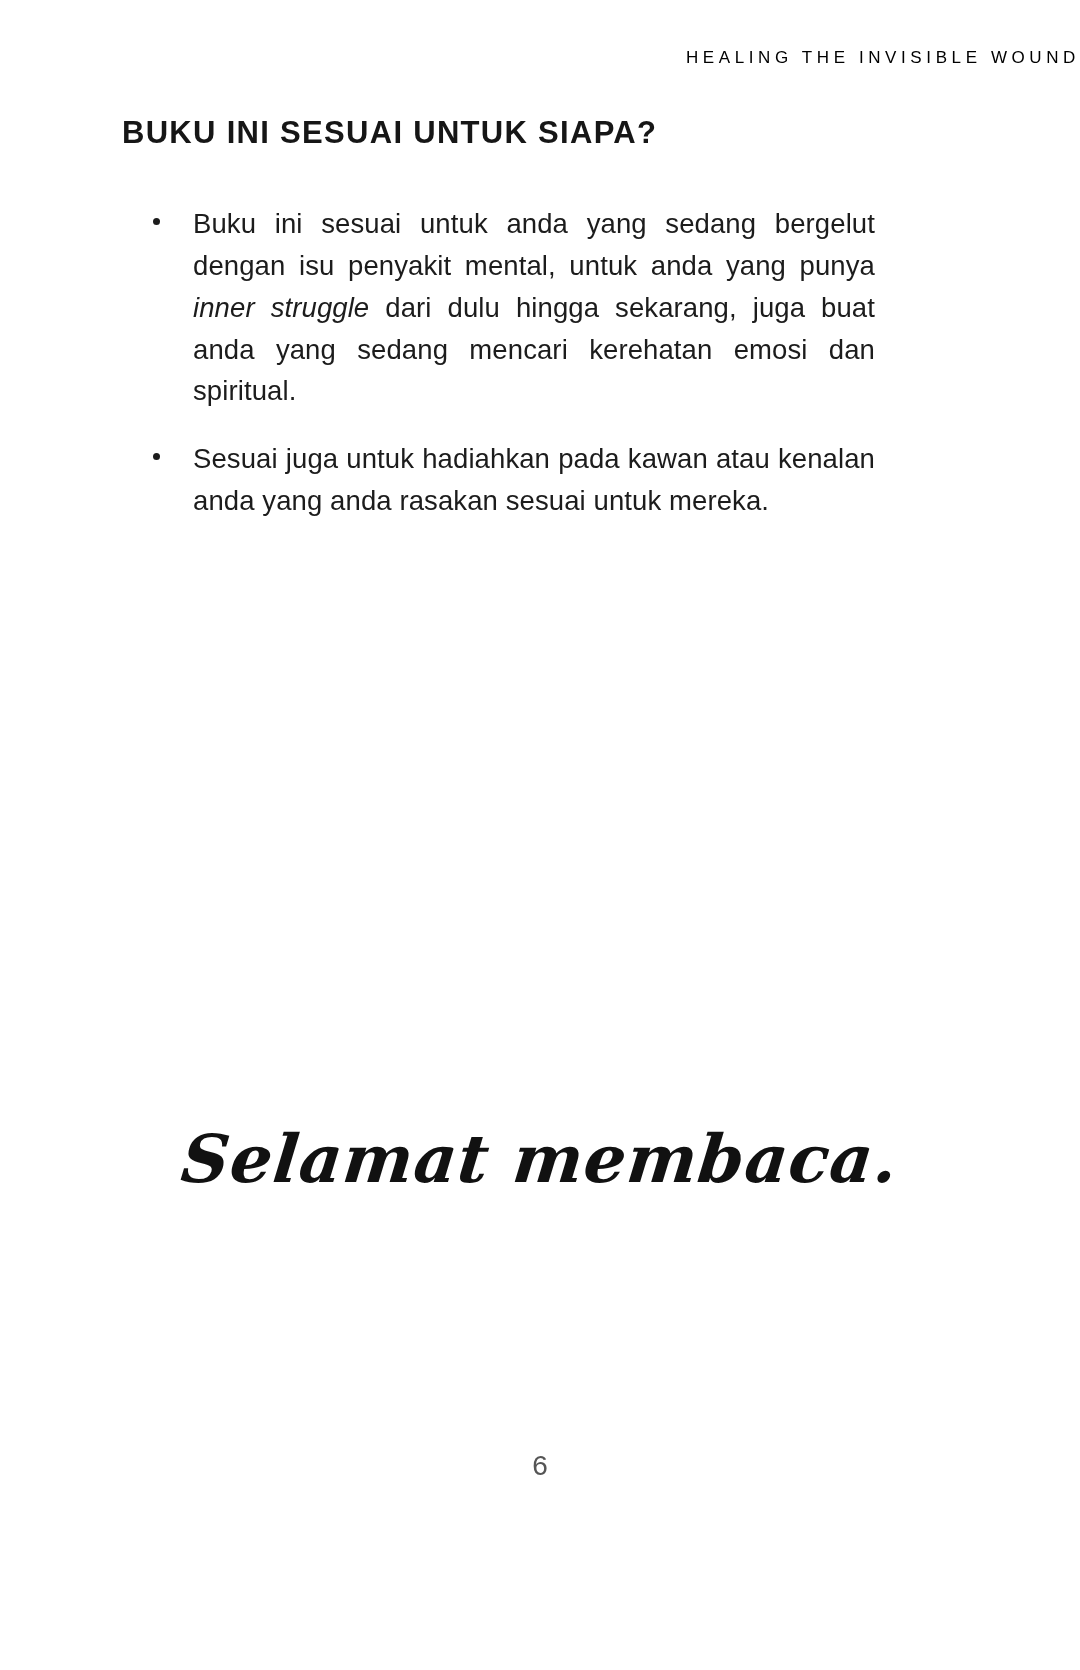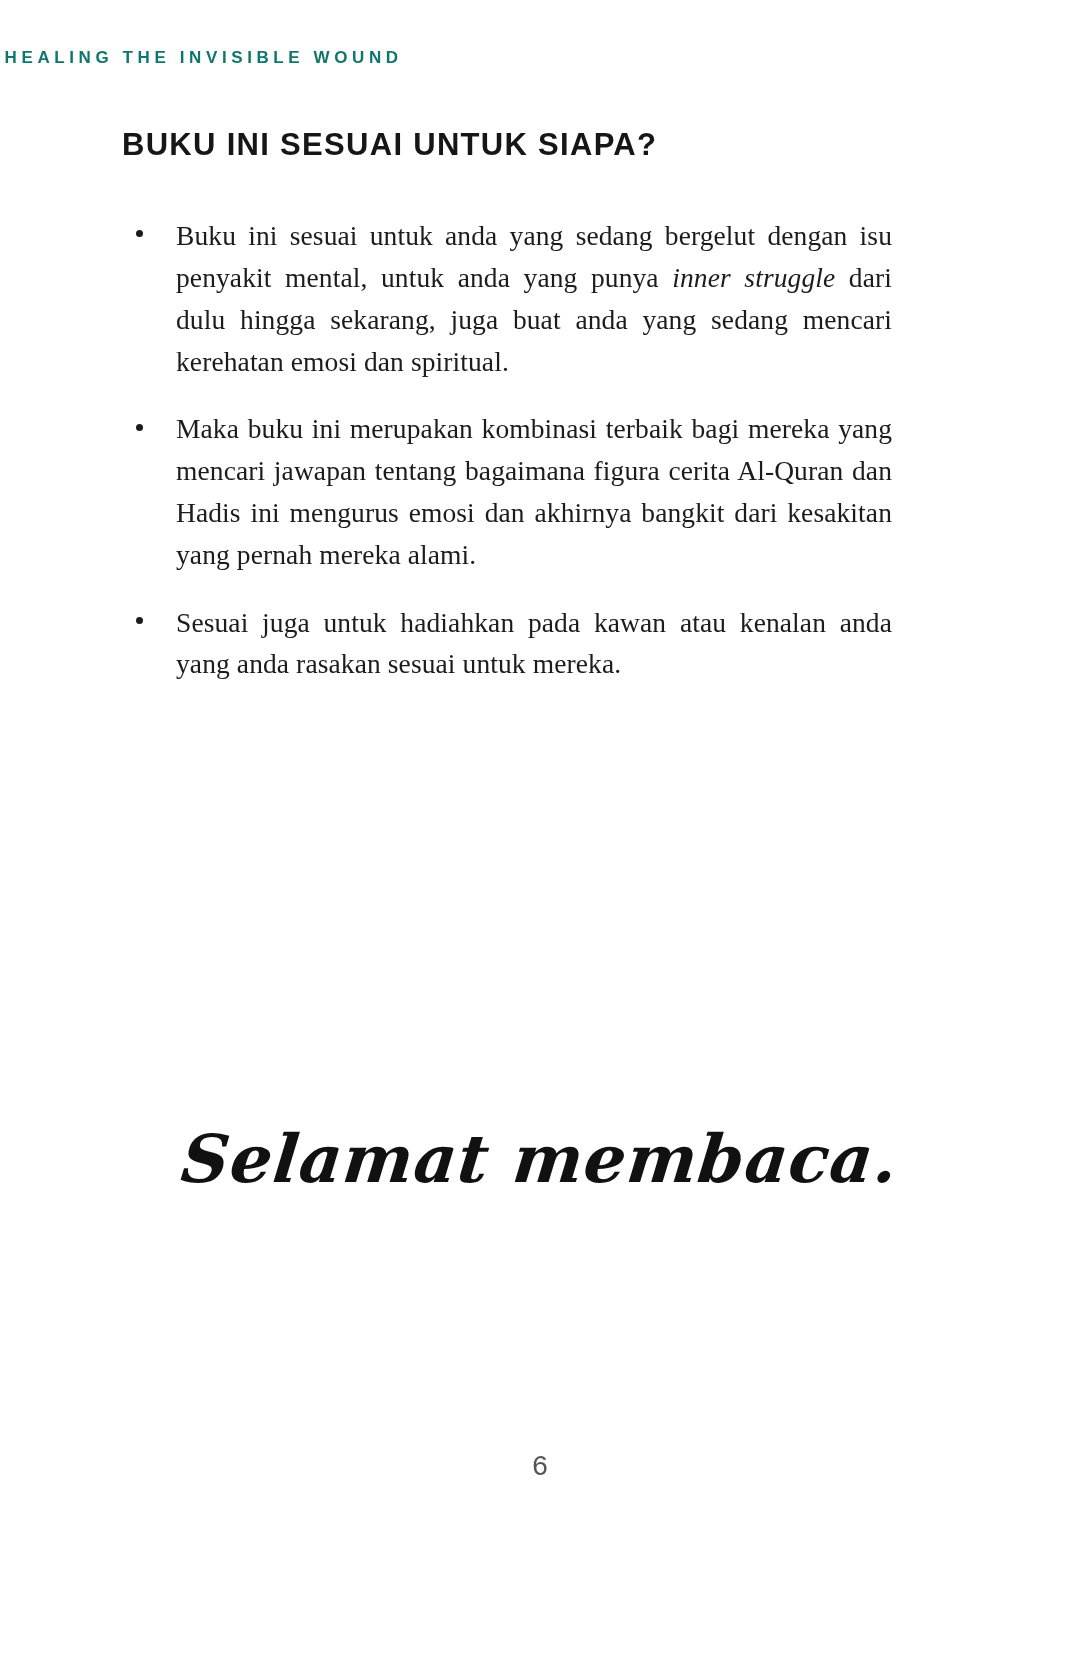--- a/index.html
+++ b/index.html
@@ -17,53 +17,52 @@
     font-family: "Liberation Sans", sans-serif;
     color: #1a1a1a;
   }
 
   
   .running-header {
     position: absolute;
     top: 48px;
     left: 0;
     right: 0;
-    text-align: left;
+    text-align: right;
     font-family: "Liberation Sans", sans-serif;
     font-size: 17px;
-    font-weight: 700;
+    font-weight: 400;
     letter-spacing: 4.6px;
-    color: #0f766e;
+    color: #000000;
     text-indent: 4.6px;
   }
 
   
   .content {
     position: absolute;
-    top: 126px;
+    top: 114px;
     left: 122px;
     width: 770px;
   }
 
   .page-title {
     font-family: "Liberation Sans", sans-serif;
     font-size: 31px;
     font-weight: bold;
     letter-spacing: 1.3px;
     color: #161616;
     margin: 0 0 52px 0;
     line-height: 1.2;
   }
 
   
   .bullet-list {
     list-style: none;
-    margin: 0;
+    margin: 17px;
     padding: 0;
-    font-family: Liberation Serif, serif;
   }
   .bullet-item {
     position: relative;
     padding-left: 54px;
     margin-bottom: 26px;
     font-size: 27.5px;
     line-height: 1.52;
     text-align: justify;
     color: #1c1c1c;
     font-weight: 300;
@@ -126,24 +125,20 @@
 
     <h1 class="page-title">BUKU INI SESUAI UNTUK SIAPA?</h1>
 
     <ul class="bullet-list" id="bullet-list">
         <li class="bullet-item">
           <span class="bullet-marker"></span>
           <span class="bullet-text"><span>Buku ini sesuai untuk anda yang sedang bergelut dengan isu penyakit mental, untuk anda yang punya </span><em>inner struggle</em><span> dari dulu hingga sekarang, juga buat anda yang sedang mencari kerehatan emosi dan spiritual.</span></span>
         </li>
         <li class="bullet-item">
           <span class="bullet-marker"></span>
-          <span class="bullet-text"><span>Maka buku ini merupakan kombinasi terbaik bagi mereka yang mencari jawapan tentang bagaimana figura cerita Al-Quran dan Hadis ini mengurus emosi dan akhirnya bangkit dari kesakitan yang pernah mereka alami.</span></span>
-        </li>
-        <li class="bullet-item">
-          <span class="bullet-marker"></span>
           <span class="bullet-text"><span>Sesuai juga untuk hadiahkan pada kawan atau kenalan anda yang anda rasakan sesuai untuk mereka.</span></span>
         </li>
       </ul>
 
   </div>
 
   <div class="closing-script">Selamat membaca.</div>
 
   <div class="page-number">6</div>
 

